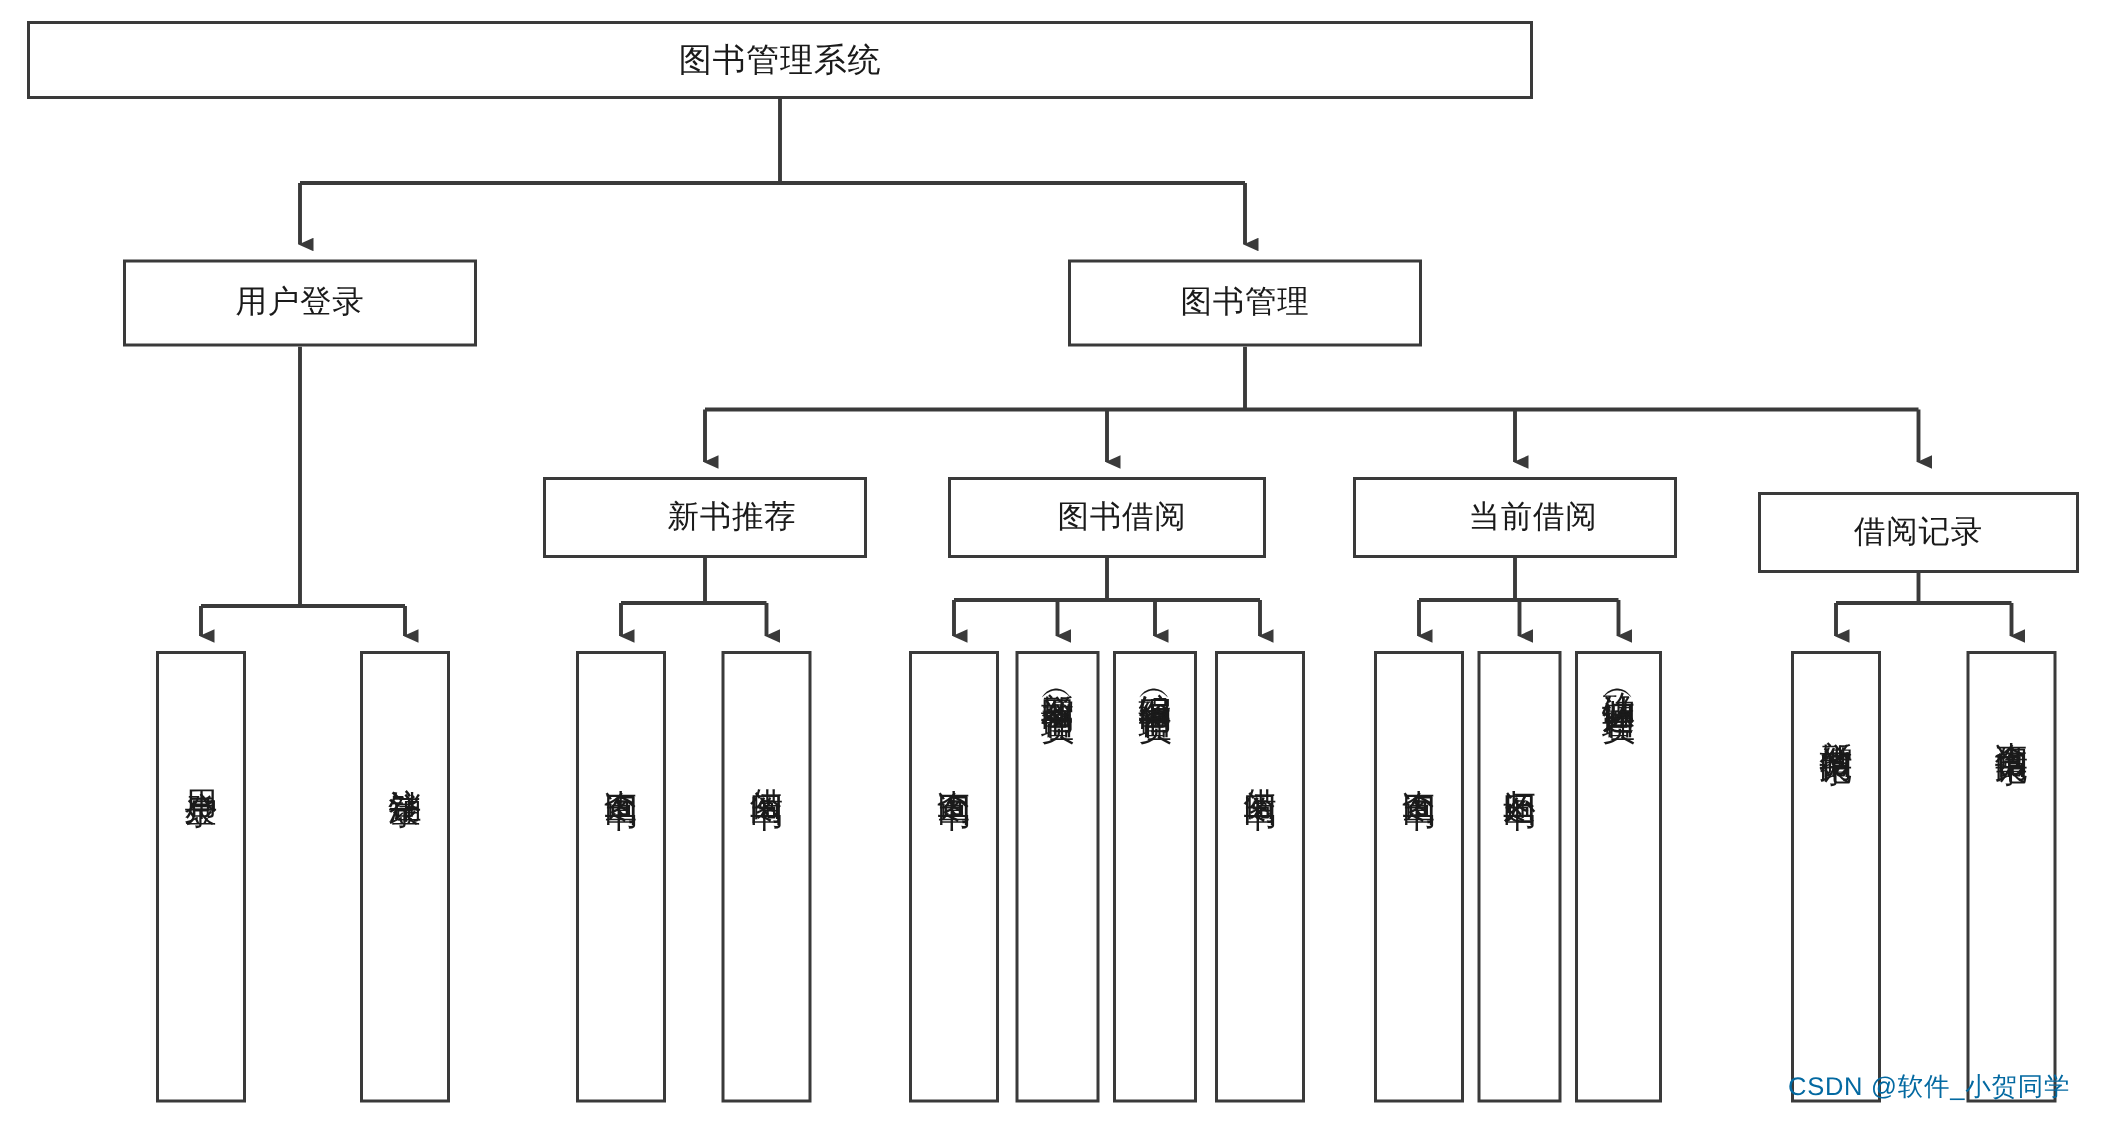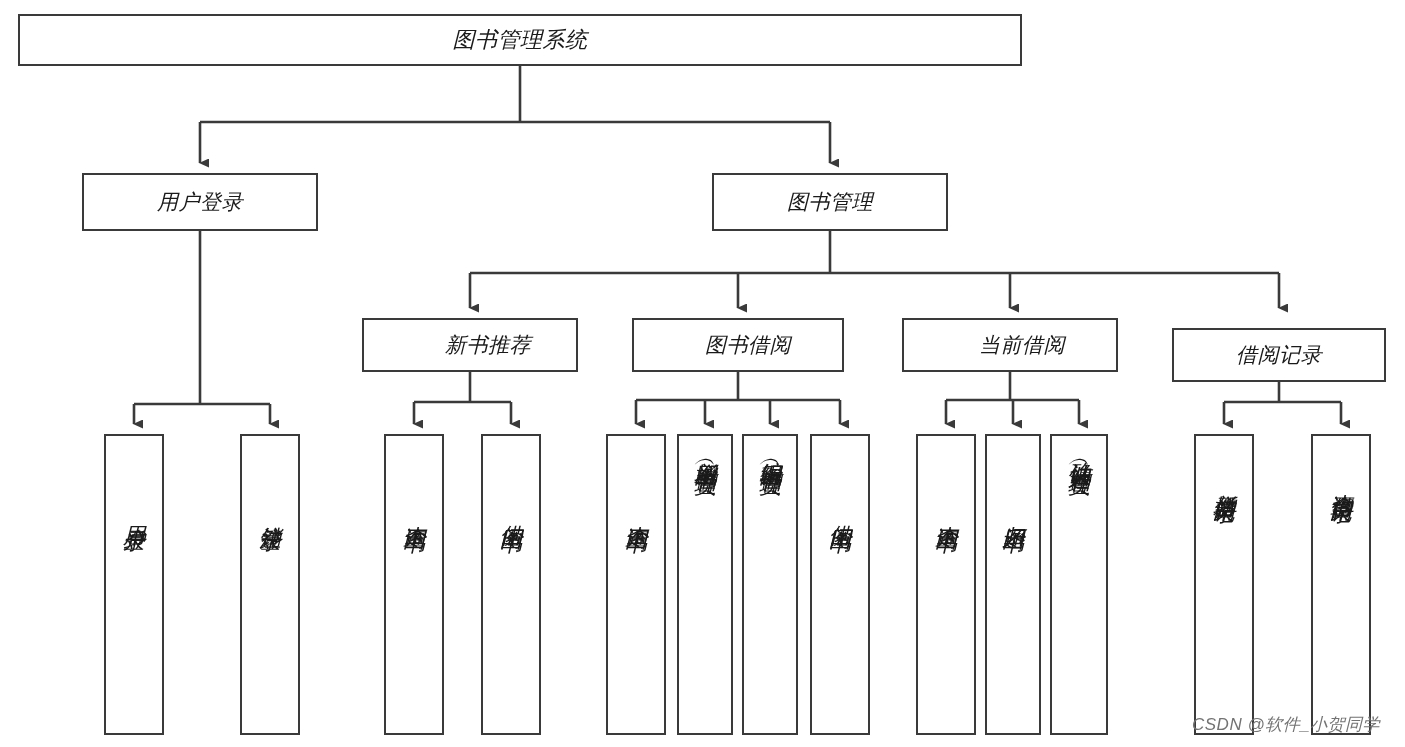--- a/index.html
+++ b/index.html
@@ -9,21 +9,20 @@
   }
   body {
     font-family: "Liberation Sans", "DejaVu Sans", sans-serif;
   }
   #canvas {
     position: relative;
     width: 1405px;
     height: 747px;
     background: #ffffff;
     overflow: hidden;
-    font-style: italic;
   }
   svg.wires {
     position: absolute;
     left: 0;
     top: 0;
     width: 1405px;
     height: 747px;
     pointer-events: none;
   }
   .node {
@@ -55,21 +54,21 @@
     letter-spacing: 2px;
     white-space: normal;
     text-align: left;
   }
   #title-node .label {
     font-size: 22px;
   }
   .watermark {
     position: absolute;
     font-size: 17px;
-    color: #737373;
+    color: #0369a1;
     white-space: nowrap;
     letter-spacing: 0.5px;
   }
 </style>
 </head>
 <body>
 
 <div id="canvas">
 
   <svg class="wires" viewBox="0 0 1405 747">

